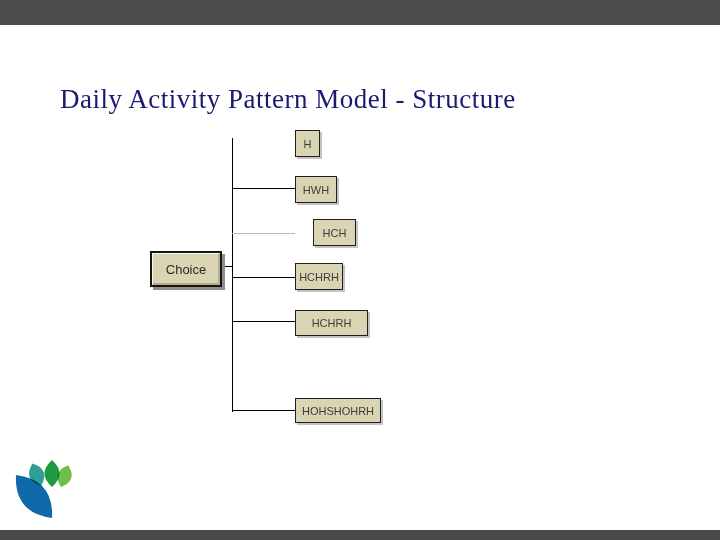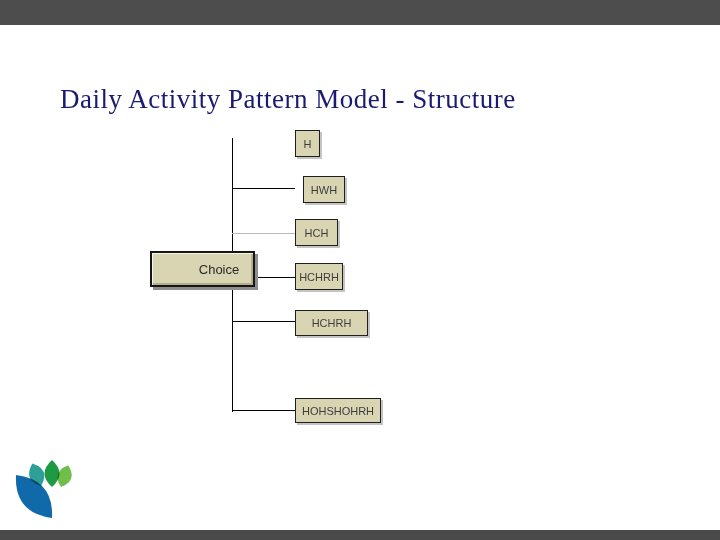--- a/index.html
+++ b/index.html
@@ -39,36 +39,36 @@
   
   .node{
     position:absolute;
     background:var(--node-fill,#d9d5b2);
     border:1px solid var(--node-border,#1f1f1f);
     box-shadow:2px 2px 0 rgba(125,125,125,.45);
     display:flex; align-items:center; justify-content:center;
     font-size:11px; color:#3d3d3d; white-space:nowrap;
   }
   .n-h         { left:295px; top:130px; width:23px; height:25px; }
-  .n-hwh       { left:295px; top:176px; width:40px; height:25px;margin-left:8px; }
-  .n-hch       { left:295px; top:219px; width:41px; height:25px; }
+  .n-hwh       { left:295px; top:176px; width:40px; height:25px; }
+  .n-hch       { left:313px; top:219px; width:41px; height:25px; }
   .n-hchrh     { left:295px; top:263px; width:46px; height:25px;text-align:right; }
   .n-hoohsh    { left:295px; top:310px; width:71px; height:24px; }
   .n-howrh     { left:295px; top:352px; width:71px; height:25px; }
   .n-hohshohrh { left:295px; top:398px; width:84px; height:23px; }
   
   .root-node{
     position:absolute; left:150px; top:251px; width:68px; height:32px;
     background:var(--node-fill,#d9d5b2);
     border:2px solid #161616;
     box-shadow:3px 3px 0 #8e8e8e,
                inset 1px 1px 0 rgba(255,255,255,.75),
                inset -2px -2px 0 rgba(108,105,70,.35);
     display:flex; align-items:center; justify-content:center;
-    font-size:13px; color:#2a2a2a;padding-left:33px;
+    font-size:13px; color:#2a2a2a;
   }
   .logo{ position:absolute; left:14px; top:454px; }
 </style>
 </head>
 <body>
 
 <div id="slide">
 
   <div class="top-bar"></div>
 

